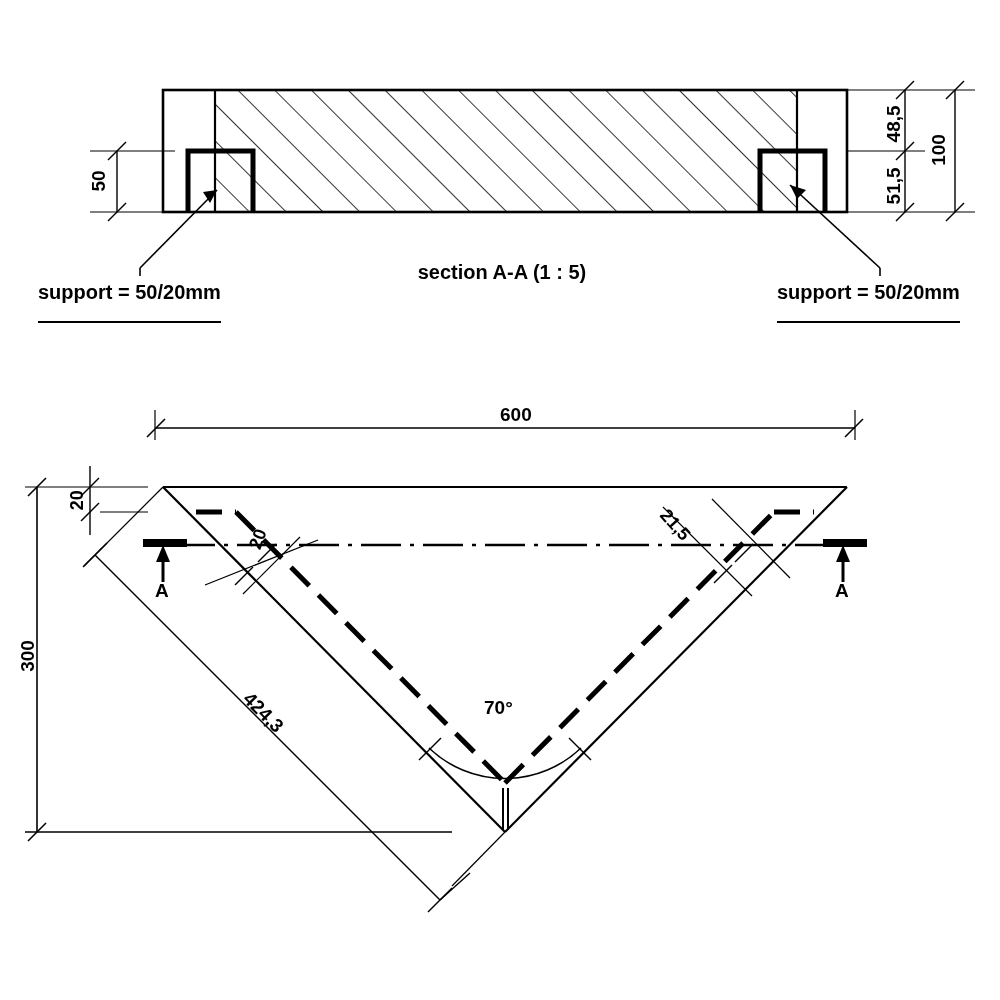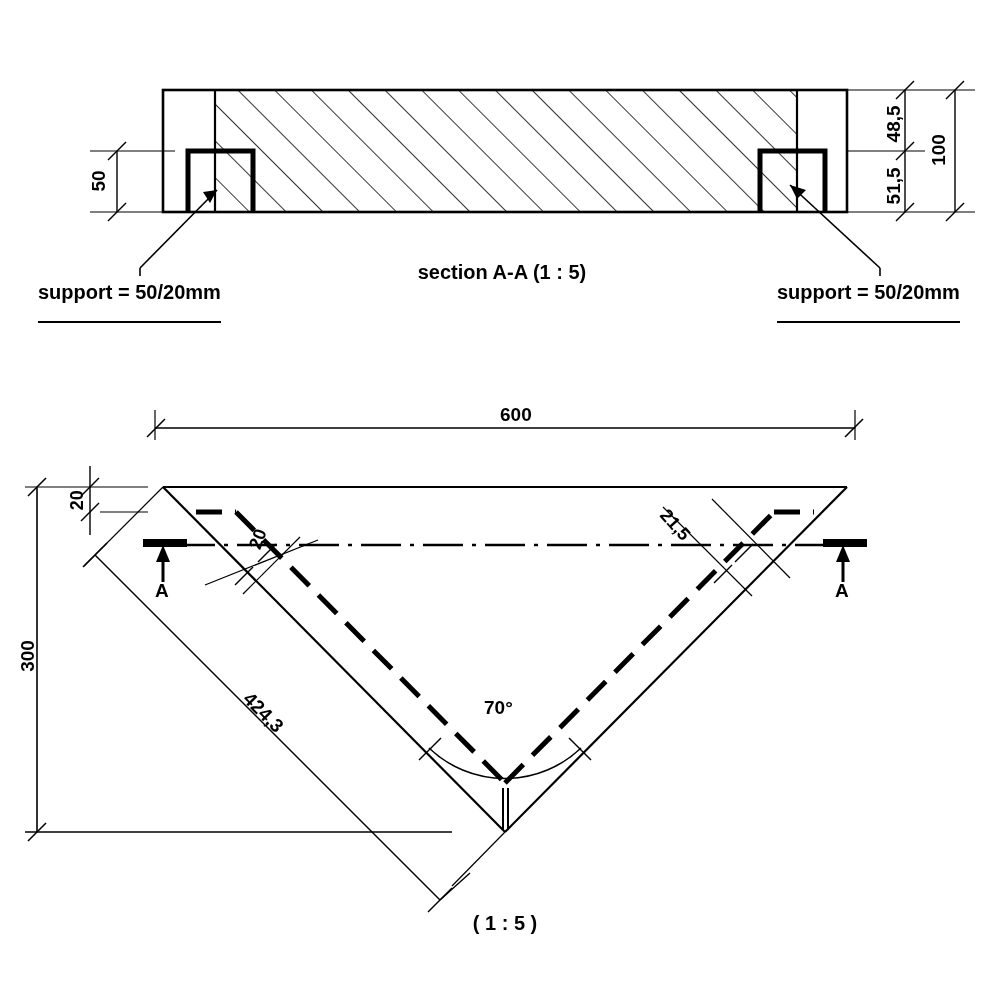--- a/index.html
+++ b/index.html
@@ -197,15 +197,14 @@
 
   <div class="lbl dimtxt-sm" style="left:671px;top:505px;transform:rotate(48deg);transform-origin:0 0;">21,5</div>
 
   <div class="lbl dimtxt" style="left:254px;top:688px;transform:rotate(45deg);transform-origin:0 0;">424,3</div>
 
   <div class="lbl dimtxt" style="left:484px;top:697px;">70°</div>
 
   <div class="lbl dimtxt" style="left:155px;top:580px;">A</div>
   <div class="lbl dimtxt" style="left:835px;top:580px;">A</div>
 
-  <div class="lbl caption" style="left:400px;top:912px;width:210px;">( 1 : 5 )</div>
 
 </div>
 
 </body></html>

